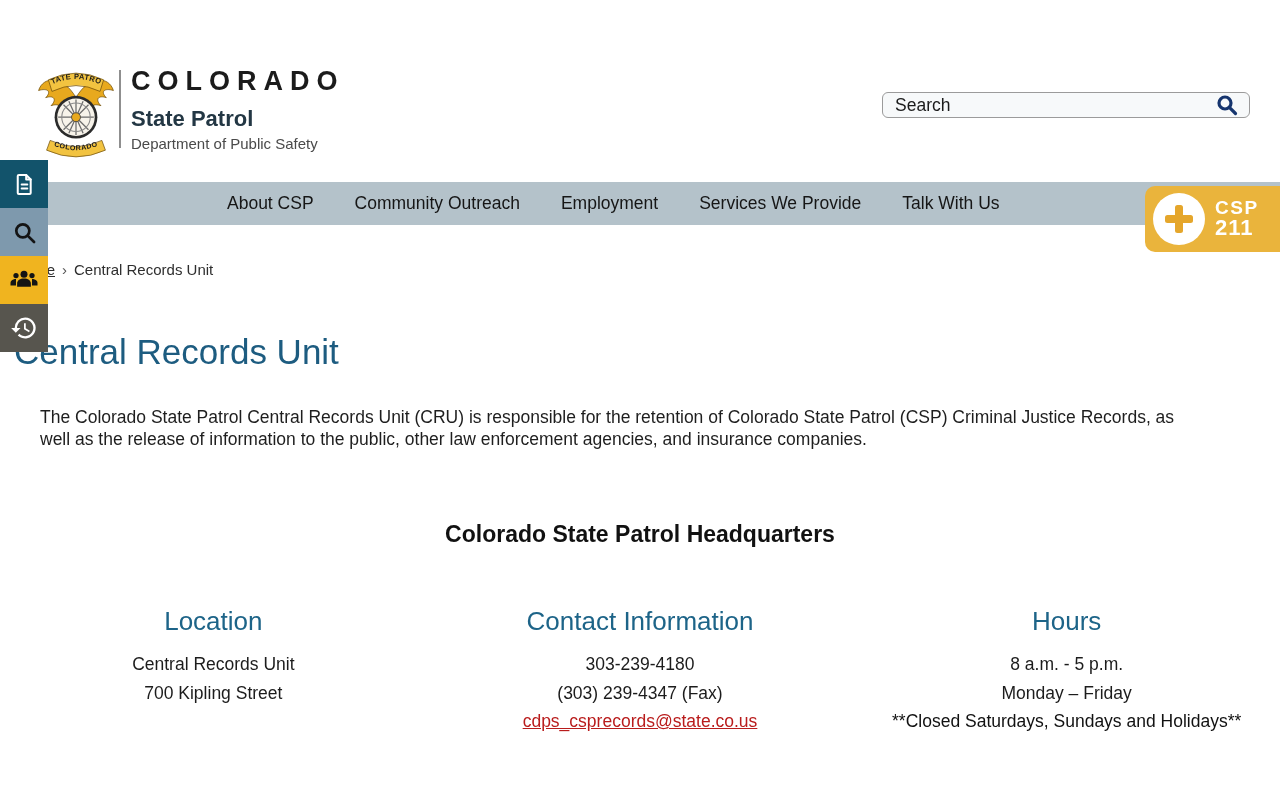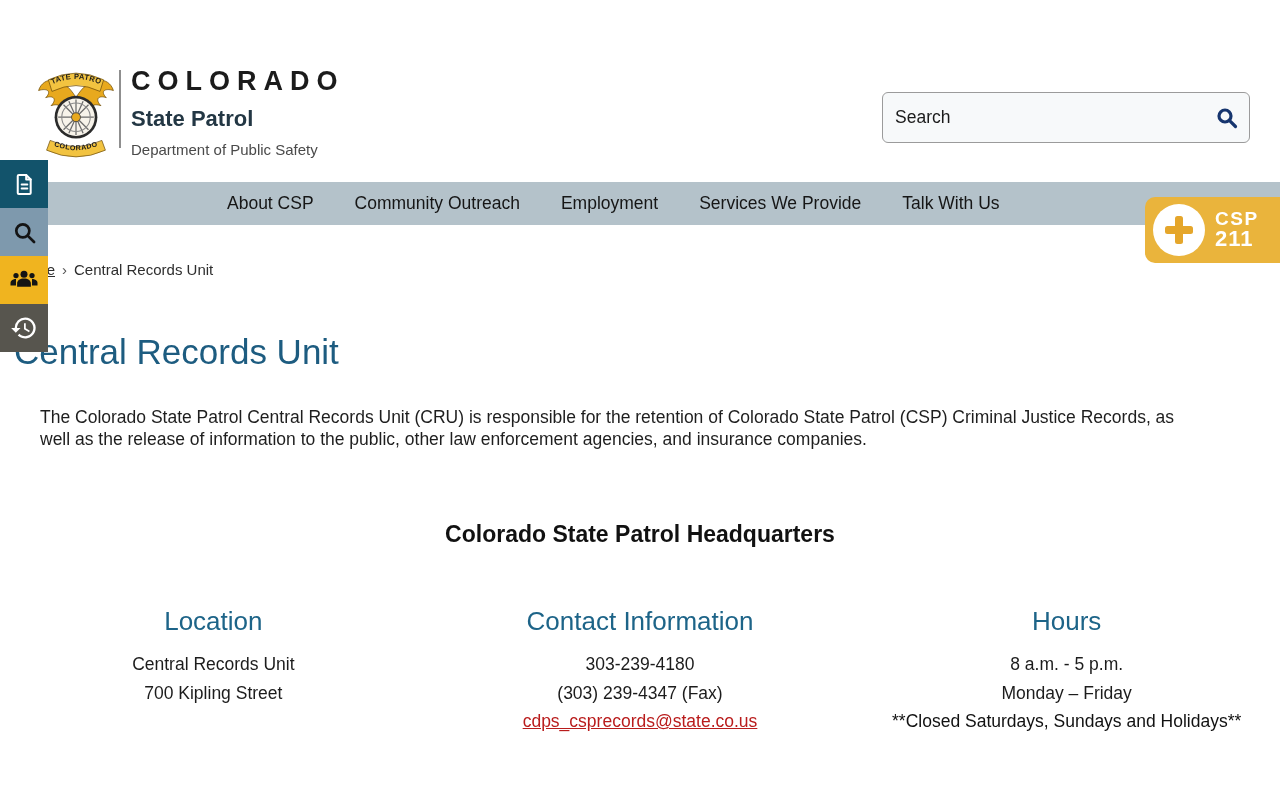--- a/index.html
+++ b/index.html
@@ -7,39 +7,39 @@
               font-family:"Liberation Sans", sans-serif; }
   .stage { position:relative; width:1280px; height:800px; background:#fff; }
 
   
   .logo-wrap { position:absolute; left:35px; top:62px; display:flex; cursor:pointer; }
   .logo-emblem { width:82px; height:98px; }
   .logo-divider { position:absolute; left:119px; top:70px; width:2px; height:78px; background:#8f8f8f; }
   .logo-text { position:absolute; left:131px; top:66px; white-space:nowrap; }
   .logo-name { font-size:27px; font-weight:700; letter-spacing:7px; color:#1b1b1b; }
   .logo-subname { font-size:22px; font-weight:700; color:#233744; margin-top:9px; }
-  .logo-dept { font-size:15px; color:#4a4a4a; margin-top:9px; }
-
-  
-  .search-wrap { position:absolute; left:882px; top:92px; width:368px; height:51px;
+  .logo-dept { font-size:15px; color:#4a4a4a; margin-top:3px; }
+
+  
+  .search-wrap { position:absolute; left:882px; top:92px; width:368px; height:26px;
                  border:1px solid #9b9b9b; border-radius:6px; background:#f7f9fa;
                  display:flex; align-items:center; padding:0 10px 0 12px; }
   .search-input { flex:1; border:none; outline:none; background:transparent;
                   font-size:17.5px; color:#111; font-family:"Liberation Sans", sans-serif; }
   .search-input::placeholder { color:#1b1b1b; opacity:1; }
   .search-btn { border:none; background:none; cursor:pointer; display:flex; align-items:center; }
 
   
   .nav-bar { position:absolute; left:0; top:182px; width:1280px; height:43px; background:#b4c2ca; }
   .nav-list { list-style:none; display:flex; gap:41px; align-items:center; height:100%;
               padding-left:227px; }
   .nav-item { font-size:17.5px; color:#161616; cursor:pointer; white-space:nowrap; }
 
   
-  .csp211 { position:absolute; top:197px; right:0; width:135px; height:66px;
+  .csp211 { position:absolute; top:186px; right:0; width:135px; height:66px;
             background:#eab43c; border-radius:10px 0 0 10px; display:flex; align-items:center;
             padding-left:8px; cursor:pointer; z-index:5; }
   .csp-circle { width:52px; height:52px; background:#fff; border-radius:50%;
                 display:flex; align-items:center; justify-content:center; }
   .csp-text { margin-left:10px; color:#fff; font-weight:700; line-height:1.04; }
   .csp-l1 { font-size:19px; letter-spacing:1.5px; }
   .csp-l2 { font-size:22px; letter-spacing:1px; }
 
   
   .side-toolbar { position:absolute; left:0; top:160px; width:48px; z-index:10; }

